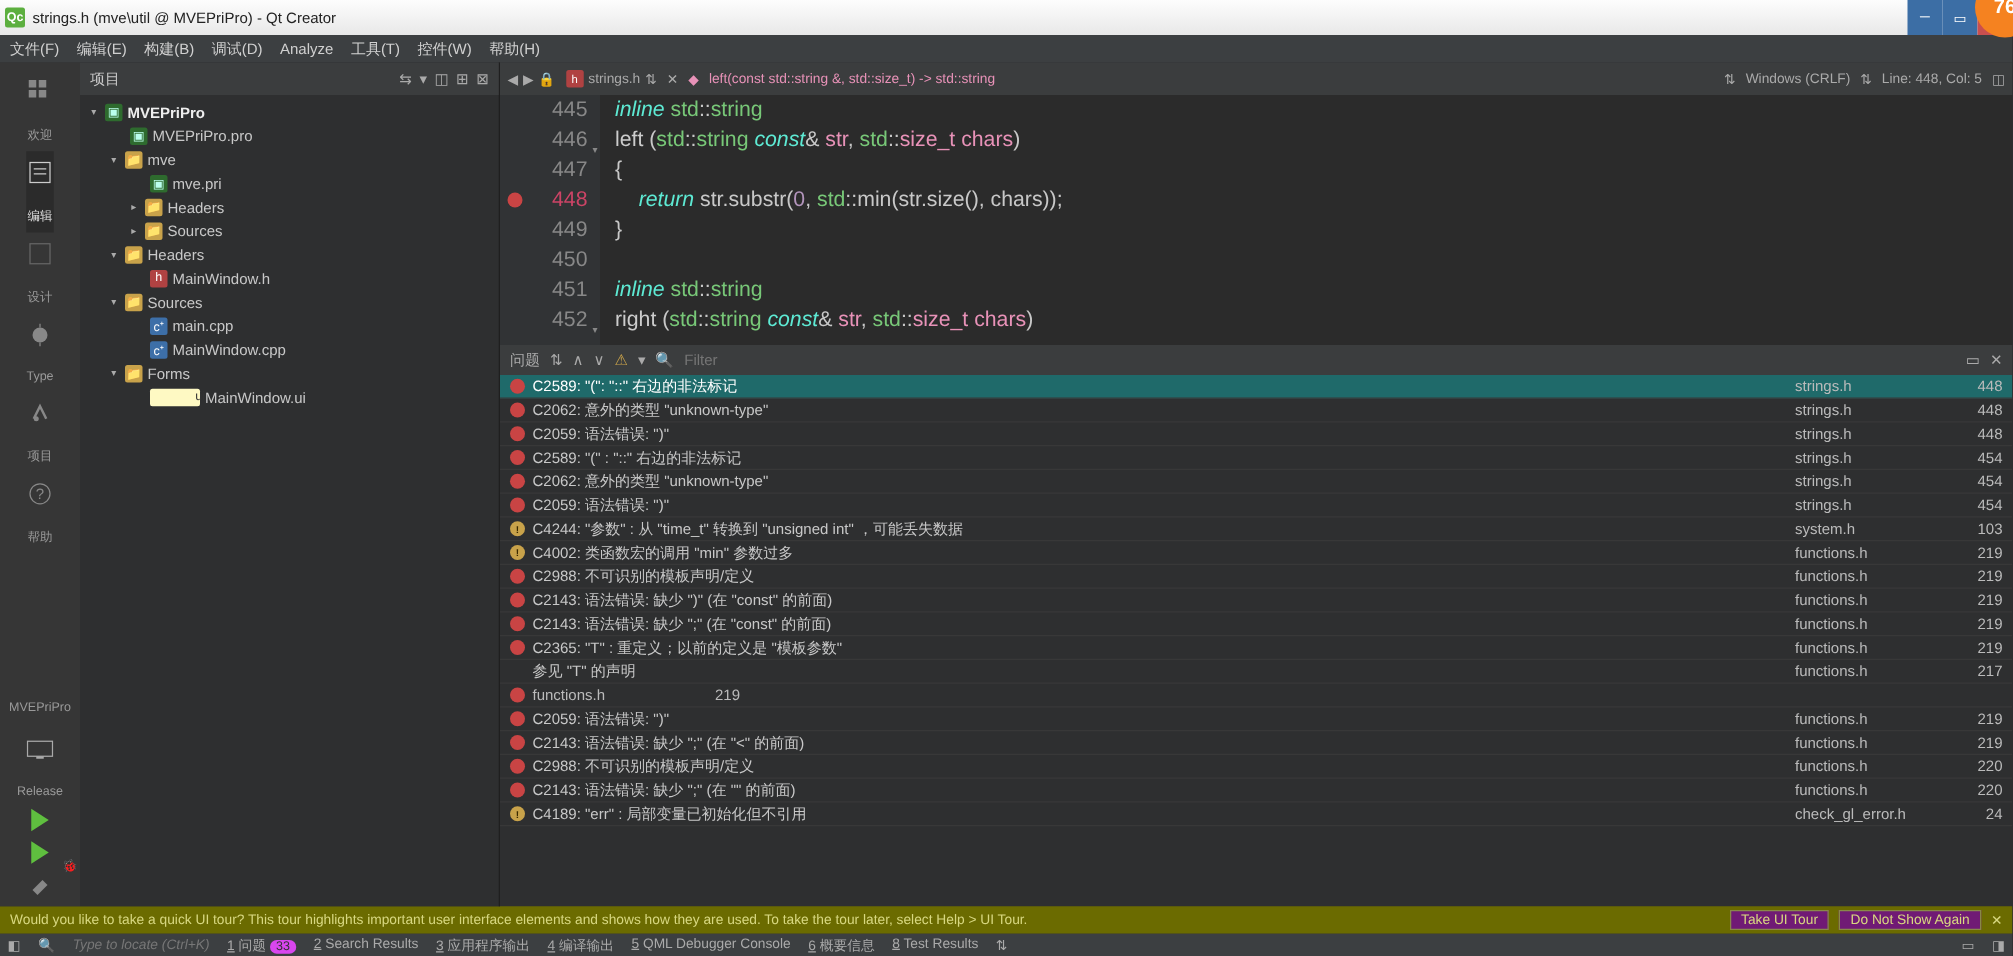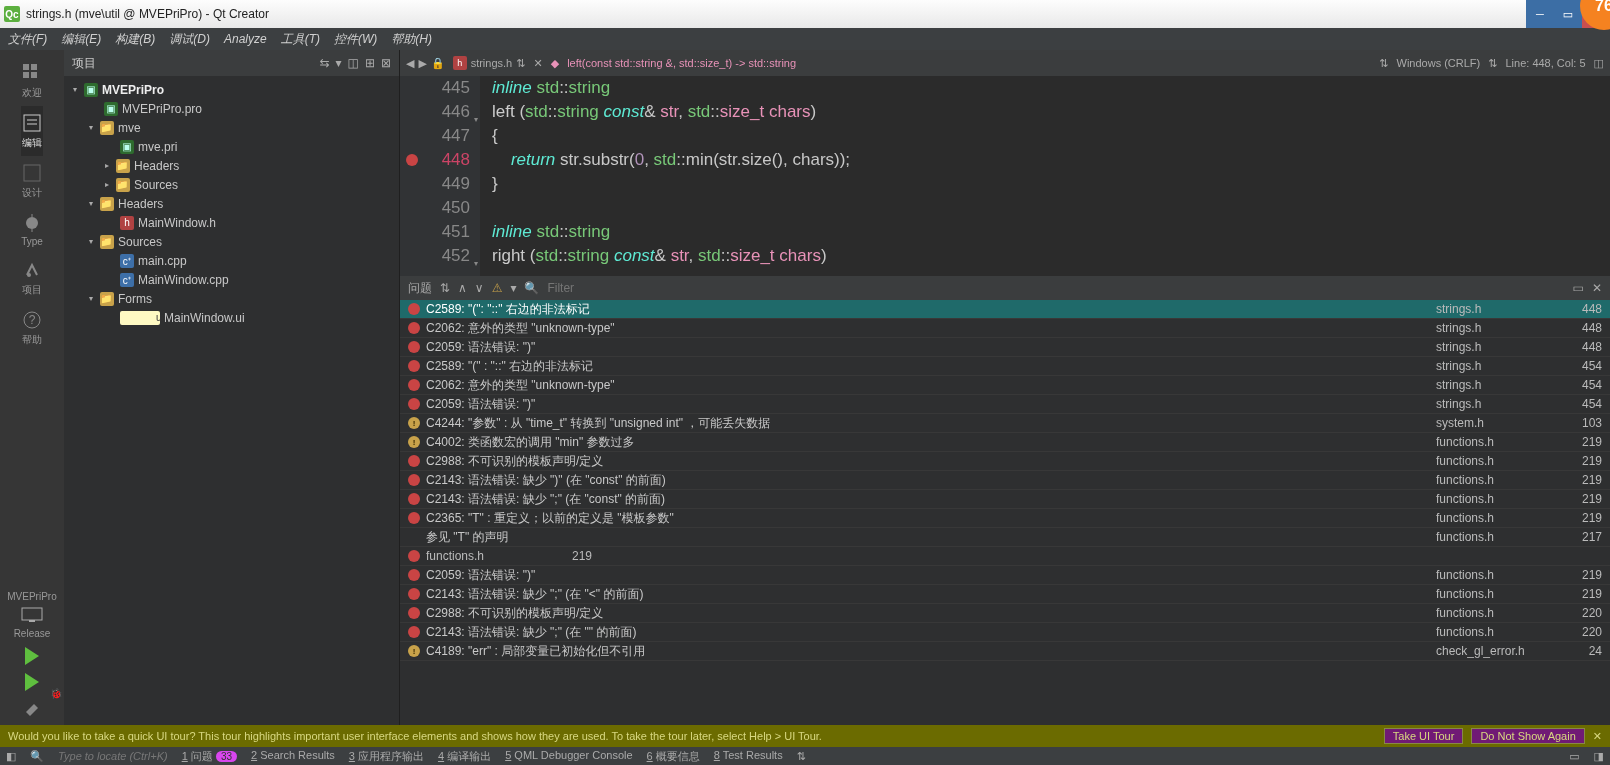--- a/index.html
+++ b/index.html
@@ -5,24 +5,24 @@
 *{box-sizing:border-box;margin:0;padding:0;font-family:"Segoe UI",Tahoma,sans-serif;}
 html,body{width:1610px;height:765px;overflow:hidden;background:#2e2f30;color:#c8c8c8;}
 .titlebar{height:28px;background:linear-gradient(#fdfdfd,#e8e8e8);display:flex;align-items:center;font-size:12px;color:#222;position:relative;padding-left:4px;}
 .titlebar .qc{width:16px;height:16px;background:#5caf3f;color:#fff;font-size:10px;font-weight:bold;display:flex;align-items:center;justify-content:center;border-radius:2px;margin-right:6px;}
 .titlebar .winbtns{position:absolute;right:0;top:0;display:flex;height:100%;}
 .titlebar .winbtns div{width:28px;height:100%;display:flex;align-items:center;justify-content:center;font-size:11px;}
 .titlebar .winbtns .min,.titlebar .winbtns .max{background:#3c6ea5;color:#fff;}
 .titlebar .winbtns .close{background:#c94f4f;color:#fff;}
 .circle76{position:absolute;right:-18px;top:-18px;width:48px;height:48px;border-radius:50%;background:#f58220;color:#fff;display:flex;align-items:center;justify-content:center;font-size:16px;font-weight:bold;z-index:100;}
 .menubar{height:22px;background:#3c3f41;display:flex;align-items:center;padding-left:8px;font-size:12px;gap:14px;color:#d0d0d0;}
-.menubar span{cursor:default;font-style:italic;}
+.menubar span{cursor:default;}
 .body{display:flex;height:calc(100% - 28px - 22px - 22px - 18px);}
 .leftrail{width:64px;background:#363636;display:flex;flex-direction:column;align-items:center;padding-top:6px;color:#999;font-size:10px;}
-.leftrail .item{display:flex;flex-direction:column;align-items:center;gap:2px;padding:6px 0;width:100%;cursor:default;}
+.leftrail .item{display:flex;flex-direction:column;align-items:center;gap:17px;padding:6px 0;width:100%;cursor:default;}
 .leftrail .item.active{background:#2b2b2b;color:#ddd;}
 .leftrail .icon{width:22px;height:22px;display:flex;align-items:center;justify-content:center;}
 .leftrail .spacer{flex:1;}
 .leftrail .bottom .item{padding:4px 0;}
 .runicon{width:0;height:0;border-left:14px solid #5fbf3f;border-top:9px solid transparent;border-bottom:9px solid transparent;}
 .rundbg{position:relative;}
 .rundbg .bug{position:absolute;bottom:-4px;right:-6px;font-size:10px;color:#c8a24a;}
 .sidebar{width:336px;background:#2e2f30;border-right:1px solid #1f1f1f;display:flex;flex-direction:column;}
 .sidebar .hdr{height:26px;background:#3b3d3e;display:flex;align-items:center;padding:0 8px;font-size:12px;justify-content:space-between;}
 .sidebar .hdr .ctrls{display:flex;gap:6px;color:#aaa;font-size:12px;}

